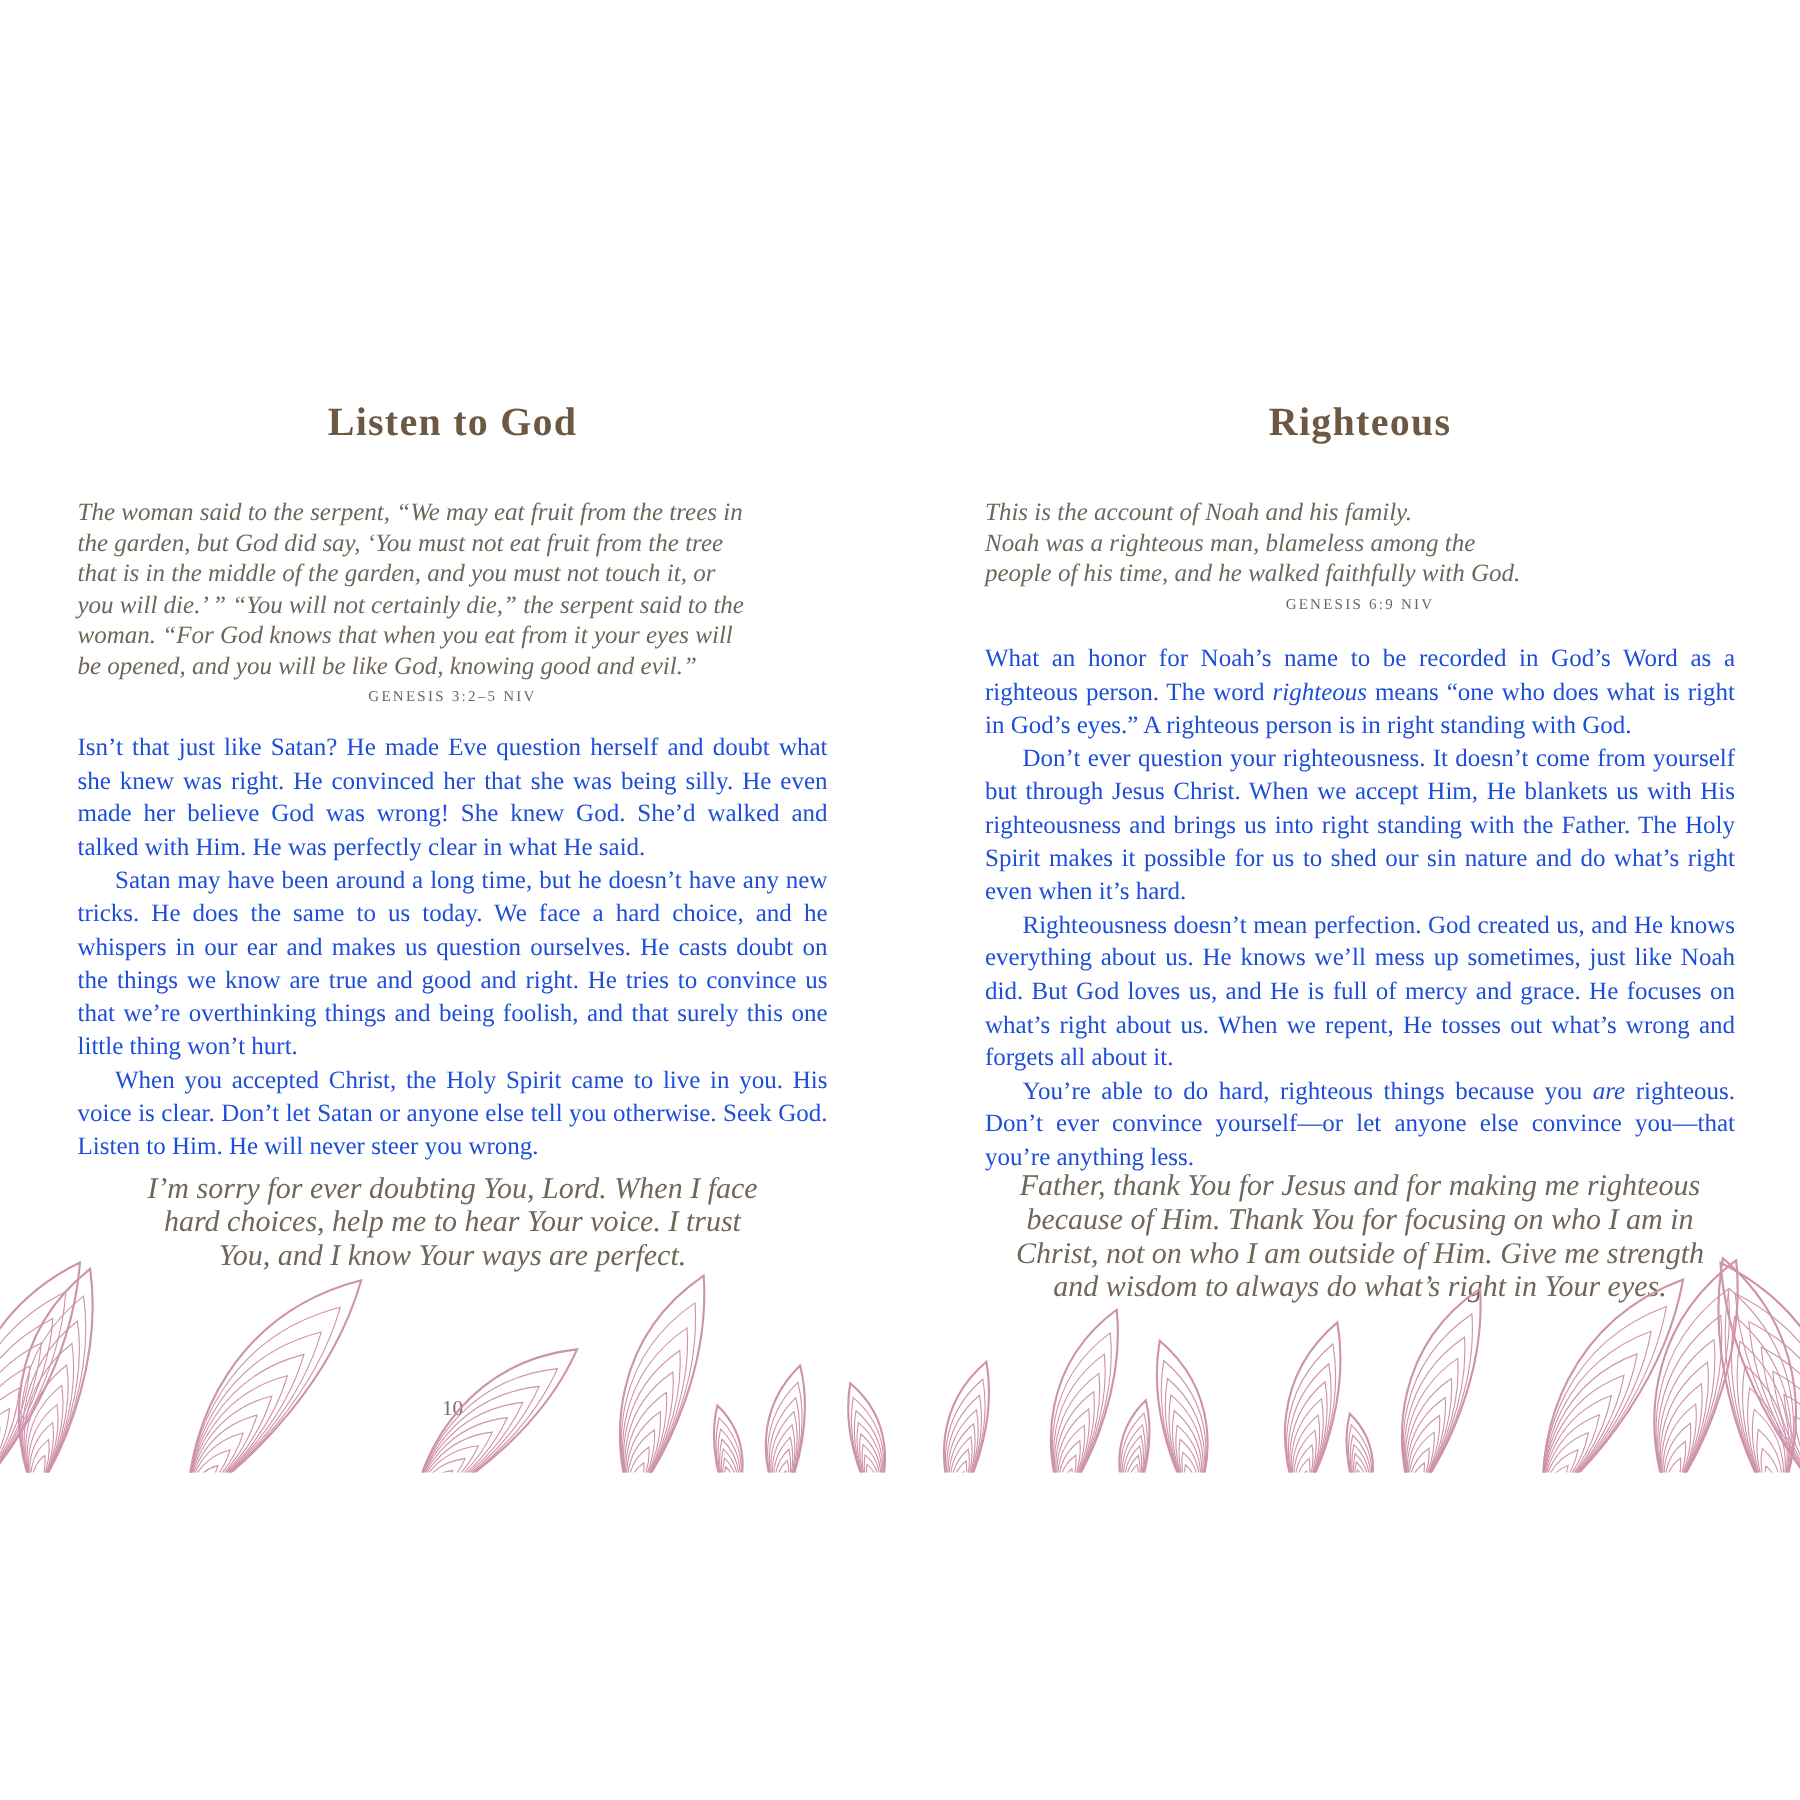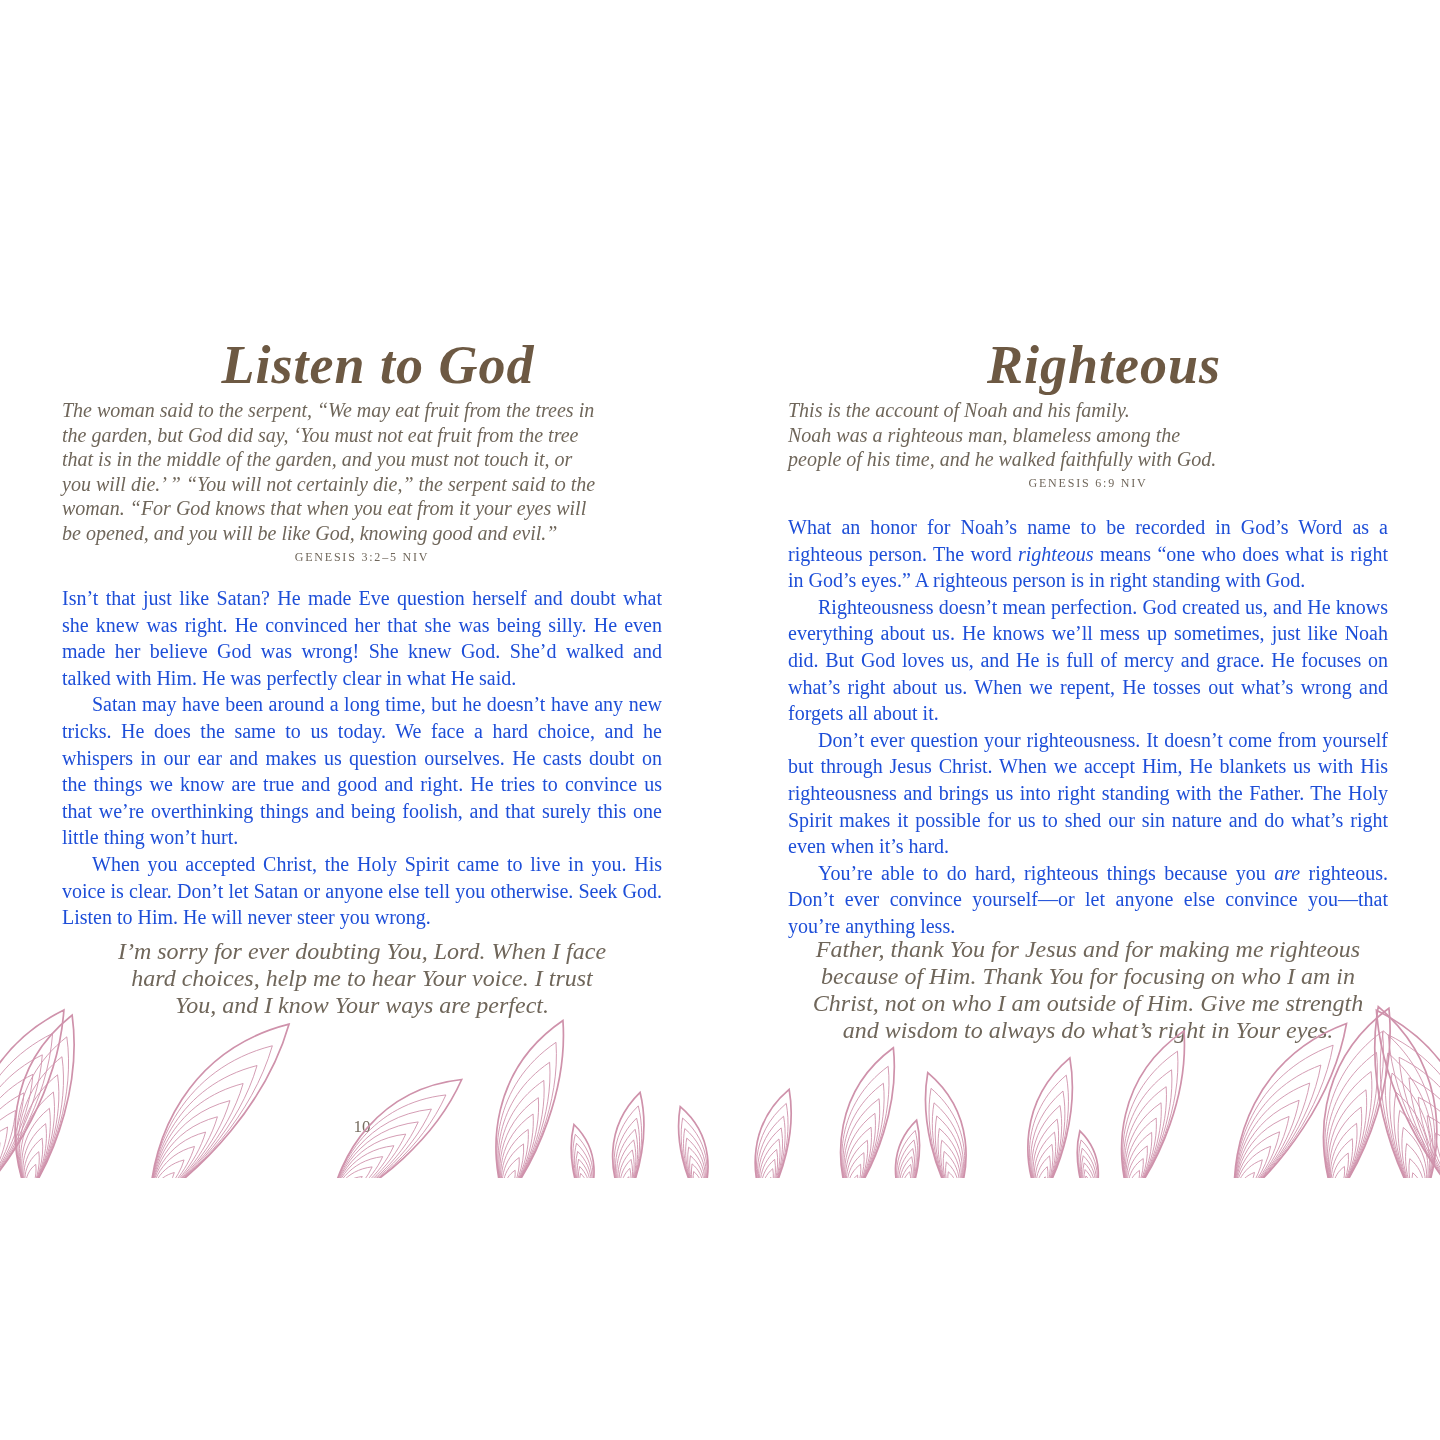--- a/index.html
+++ b/index.html
@@ -5,25 +5,25 @@
   html, body { margin:0; padding:0; width:1440px; height:1440px; overflow:hidden; background:#ffffff; }
   .spread {
     position:absolute; inset:0; background:#ffffff; overflow:hidden;
     font-family:"Liberation Serif", serif; color:#6f665a;
   }
   .page { position:absolute; top:0; width:600px; height:1440px; }
   .page-left  { left:62px; }
   .page-right { left:788px; }
 
   .title {
-    position:absolute; top:320px; left:0; width:100%; margin:16px;
+    position:absolute; top:320px; left:0; width:100%; margin:0;
     text-align:center;
     font-family:"Liberation Serif", serif;
-    font-style:italic; font-weight:bold;
-    font-size:54px; line-height:1.1; letter-spacing:1px;
+    font-weight:bold;
+    font-size:32px; line-height:1.1; letter-spacing:1px;
     color:#6d5943;
   }
   .epigraph {
     position:absolute; top:398px; left:0; width:100%;
     font-style:italic;
     font-size:20px; line-height:24.6px;
     white-space:pre-line; color:#6f665a;
   }
   .reference {
     position:absolute; left:0; width:100%;
@@ -92,22 +92,22 @@
   </section>
 
   <section class="page page-right">
     <h1 class="title">Righteous</h1>
     <div class="epigraph">This is the account of Noah and his family.
 Noah was a righteous man, blameless among the
 people of his time, and he walked faithfully with God.</div>
     <div class="reference">GENESIS 6:9 NIV</div>
     <div class="bodytext">
       <p>What an honor for Noah’s name to be recorded in God’s Word as a righteous person. The word <em>righteous</em> means “one who does what is right in God’s eyes.” A righteous person is in right standing with God.</p>
+      <p class="indent">Don’t ever question your righteousness. It doesn’t come from yourself but through Jesus Christ. When we accept Him, He blankets us with His righteousness and brings us into right standing with the Father. The Holy Spirit makes it possible for us to shed our sin nature and do what’s right even when it’s hard.</p>
       <p class="indent">Righteousness doesn’t mean perfection. God created us, and He knows everything about us. He knows we’ll mess up sometimes, just like Noah did. But God loves us, and He is full of mercy and grace. He focuses on what’s right about us. When we repent, He tosses out what’s wrong and forgets all about it.</p>
-      <p class="indent">Don’t ever question your righteousness. It doesn’t come from yourself but through Jesus Christ. When we accept Him, He blankets us with His righteousness and brings us into right standing with the Father. The Holy Spirit makes it possible for us to shed our sin nature and do what’s right even when it’s hard.</p>
       <p class="indent">You’re able to do hard, righteous things because you <em>are</em> righteous. Don’t ever convince yourself—or let anyone else convince you—that you’re anything less.</p>
     </div>
     <div class="prayer">Father, thank You for Jesus and for making me righteous
 because of Him. Thank You for focusing on who I am in
 Christ, not on who I am outside of Him. Give me strength
 and wisdom to always do what’s right in Your eyes.</div>
   </section>
 
   <svg class="leafband" viewBox="0 0 1440 178" aria-hidden="true">
     <defs>

